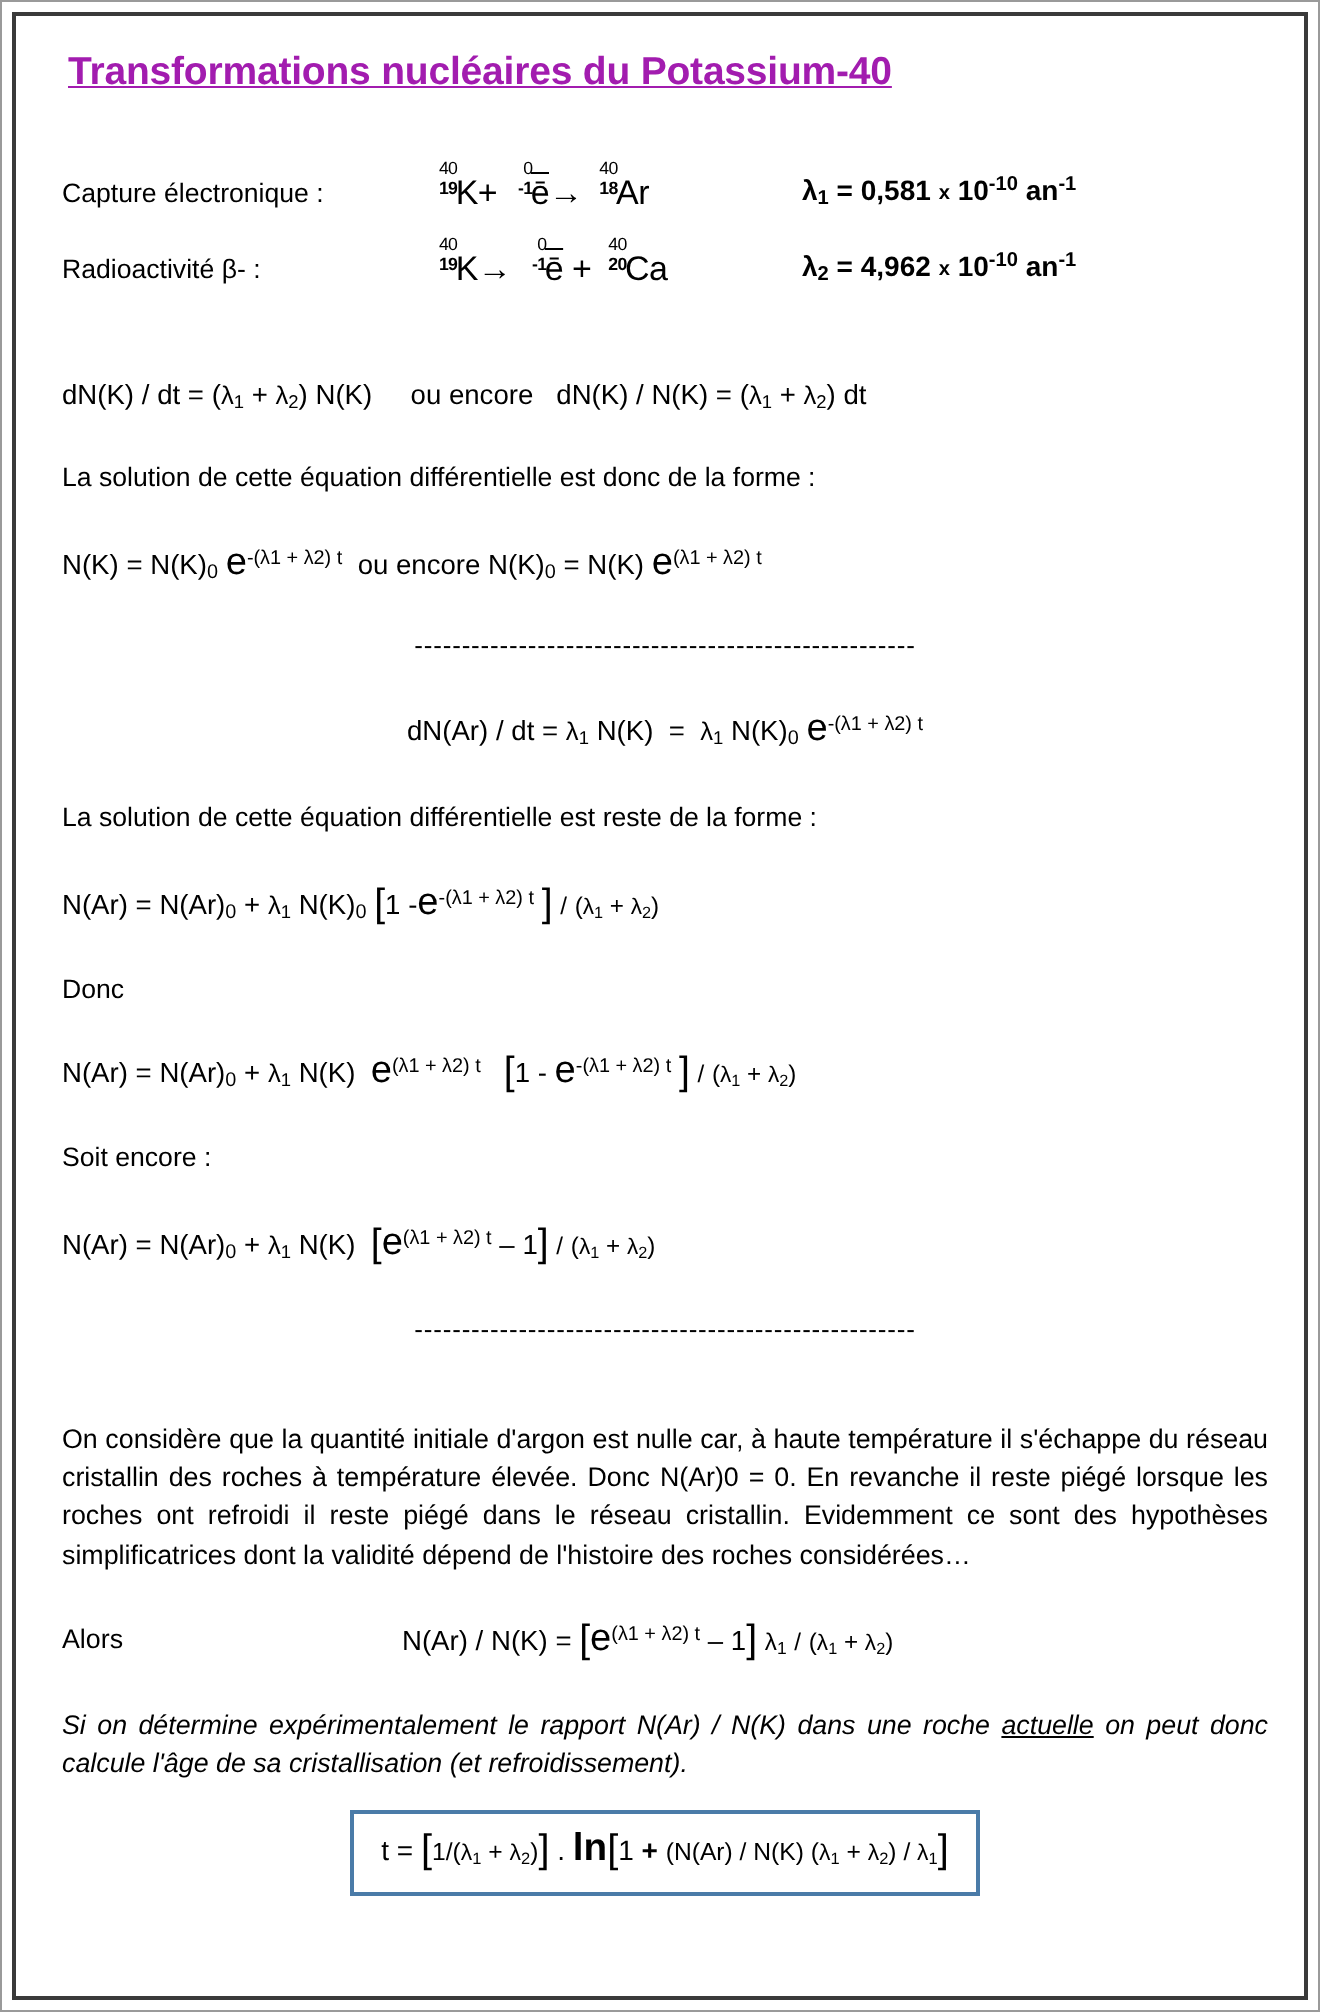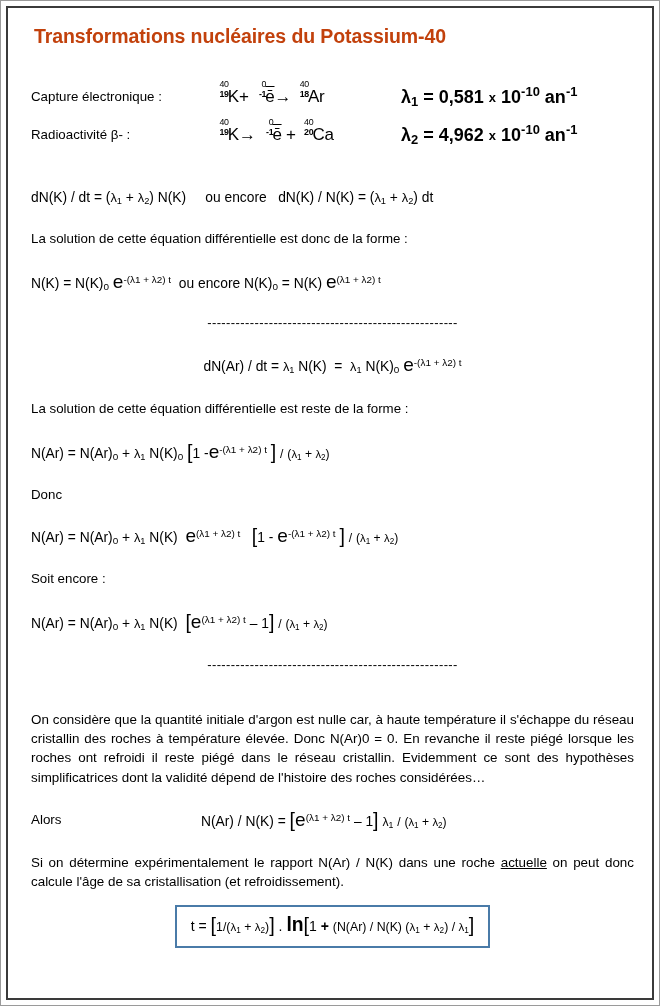--- a/index.html
+++ b/index.html
@@ -31,26 +31,27 @@
     background: #ffffff;
   }
   .content {
     position: absolute;
     left: 0; top: 0; right: 0; bottom: 0;
     padding: 14px 18px 10px 18px;
     box-sizing: border-box;
   }
 
   .doc-title {
-    color: #c2410c;
+    color: #a21caf;
     font-weight: bold;
     font-size: 19.5px;
     letter-spacing: -0.1px;
     margin: 4px 0 0 8px;
     line-height: 1.1;
+    text-decoration: underline;
   }
 
   
   .reactions {
     margin-top: 30px;
     margin-left: 5px;
   }
   .rx-row {
     display: flex;
     align-items: center;
@@ -62,21 +63,21 @@
     flex: 0 0 180px;
   }
   .rx-eq {
     font-size: 17px;
     width: 190px;
     flex: 0 0 190px;
     white-space: nowrap;
     letter-spacing: -0.3px;
   }
   .rx-lambda {
-    font-size: 18px;
+    font-size: 14px;
     font-weight: bold;
     white-space: nowrap;
   }
 
   
   .nuc {
     display: inline-block;
     vertical-align: baseline;
     position: relative;
     width: 1.05em;
@@ -208,21 +209,21 @@
       </div>
 
       <div class="blk" style="margin-top:38px;">
         <div class="para-just">On considère que la quantité initiale d'argon est nulle car, à haute température il s'échappe du réseau cristallin des roches à température élevée. Donc N(Ar)0 = 0. En revanche il reste piégé lorsque les roches ont refroidi il reste piégé dans le réseau cristallin. Evidemment ce sont des hypothèses simplificatrices dont la validité dépend de l'histoire des roches considérées…</div>
 
         <div class="alors-row" style="margin-top:20px;align-items:center;">
           <div class="alors-label">Alors</div>
           <div class="eqline"><span>N(Ar)</span> <span>/</span> <span>N(K)</span> <span>=</span> <span class="bigbr">[</span><span class="bige">e</span><span class="sup">(λ1 + λ2) t</span> <span>–</span> <span>1</span><span class="bigbr">]</span> <span class="small lam">λ<span class="sub">1</span></span> <span class="small">/</span> <span class="small">(<span class="lam">λ<span class="sub">1</span></span> + <span class="lam">λ<span class="sub">2</span></span>)</span></div>
         </div>
 
-        <div class="para-just" style="margin-top:20px;"><span>Si on détermine expérimentalement le rapport N(Ar) / N(K) dans une roche </span><u class="ul">actuelle</u><span> on peut donc calcule l'âge de sa cristallisation (et refroidissement).</span></div>
+        <div class="para-just" style="margin-top:20px;font-style:italic;"><span>Si on détermine expérimentalement le rapport N(Ar) / N(K) dans une roche </span><u class="ul">actuelle</u><span> on peut donc calcule l'âge de sa cristallisation (et refroidissement).</span></div>
 
         <div class="box-wrap" style="margin-top:14px;">
           <div class="formula-box"><span>t</span> <span>=</span> <span class="bigbr">[</span><span class="small">1</span><span class="small">/</span><span class="small">(<span class="lam">λ<span class="sub">1</span></span> + <span class="lam">λ<span class="sub">2</span></span>)</span><span class="bigbr">]</span> <span>.</span> <span class="bige" style="font-weight:bold;">ln</span><span class="bigbr">[</span><span>1</span> <span style="font-weight:bold;">+</span> <span class="small">(<span>N(Ar)</span> <span>/</span> <span>N(K)</span> (<span class="lam">λ<span class="sub">1</span></span> + <span class="lam">λ<span class="sub">2</span></span>) <span>/</span> <span class="lam">λ<span class="sub">1</span></span></span><span class="bigbr">]</span></div>
         </div>
       </div>
 
     </div>
   </div>
 </div>
 

